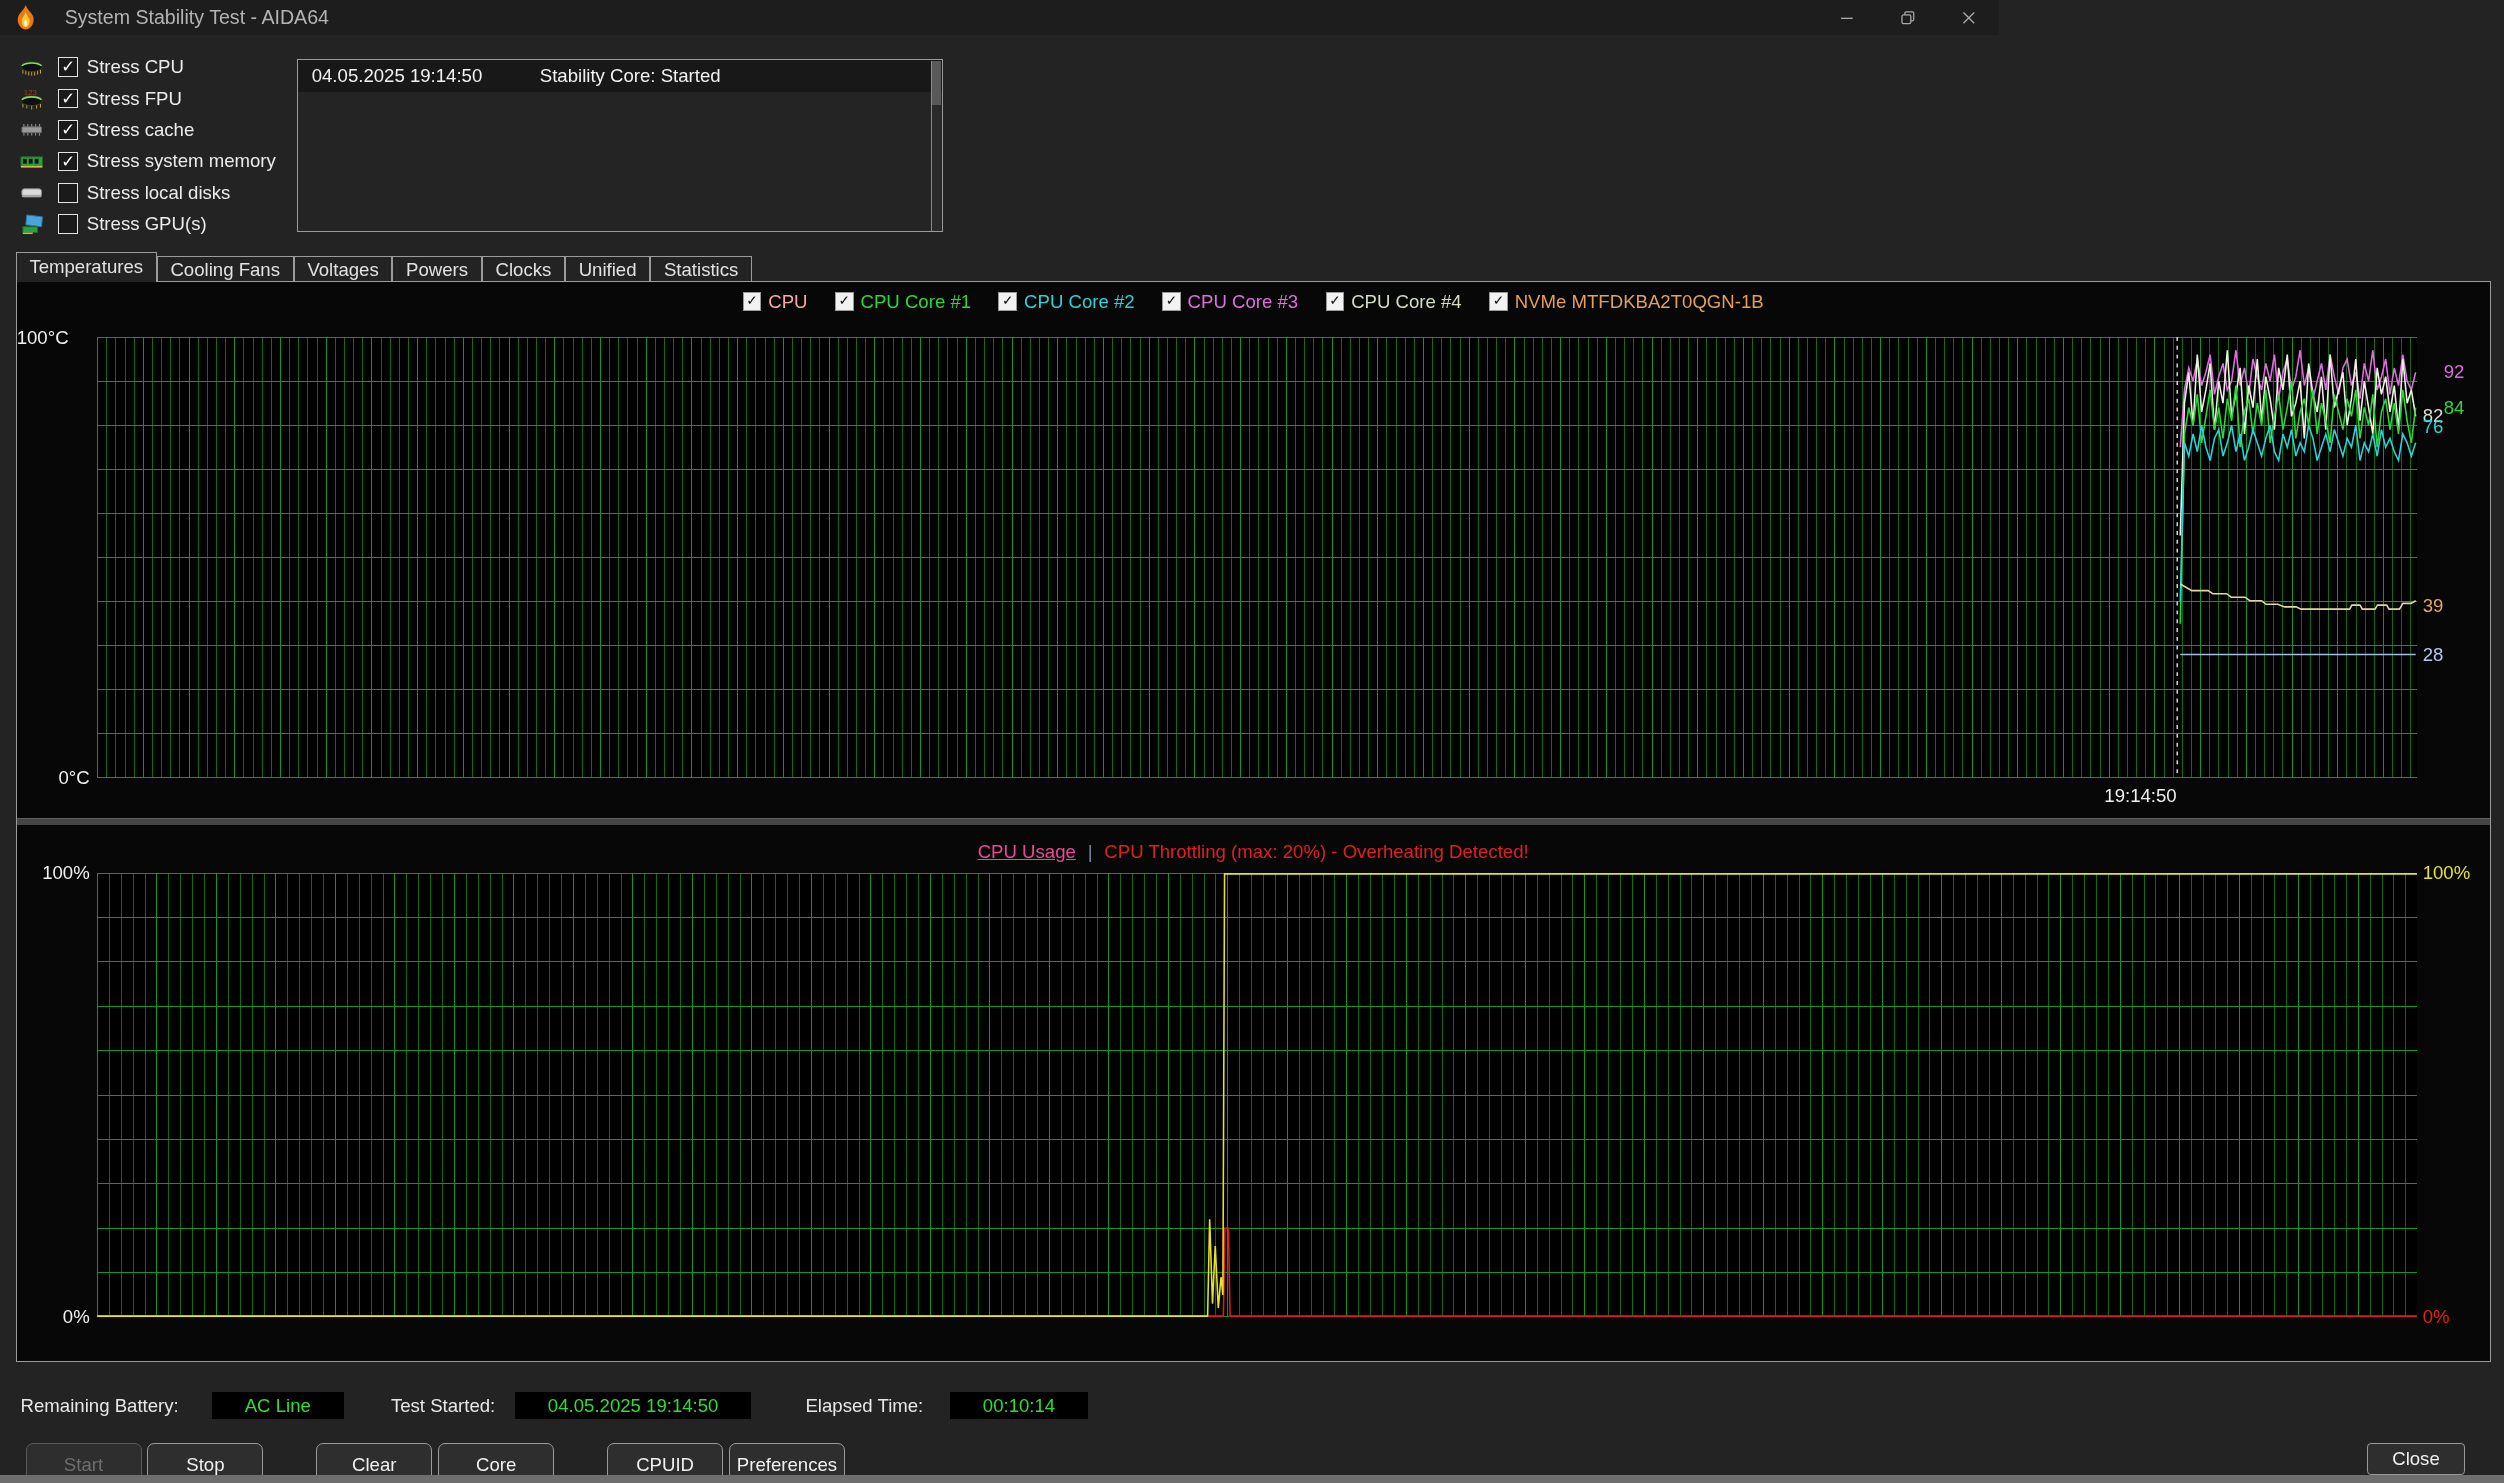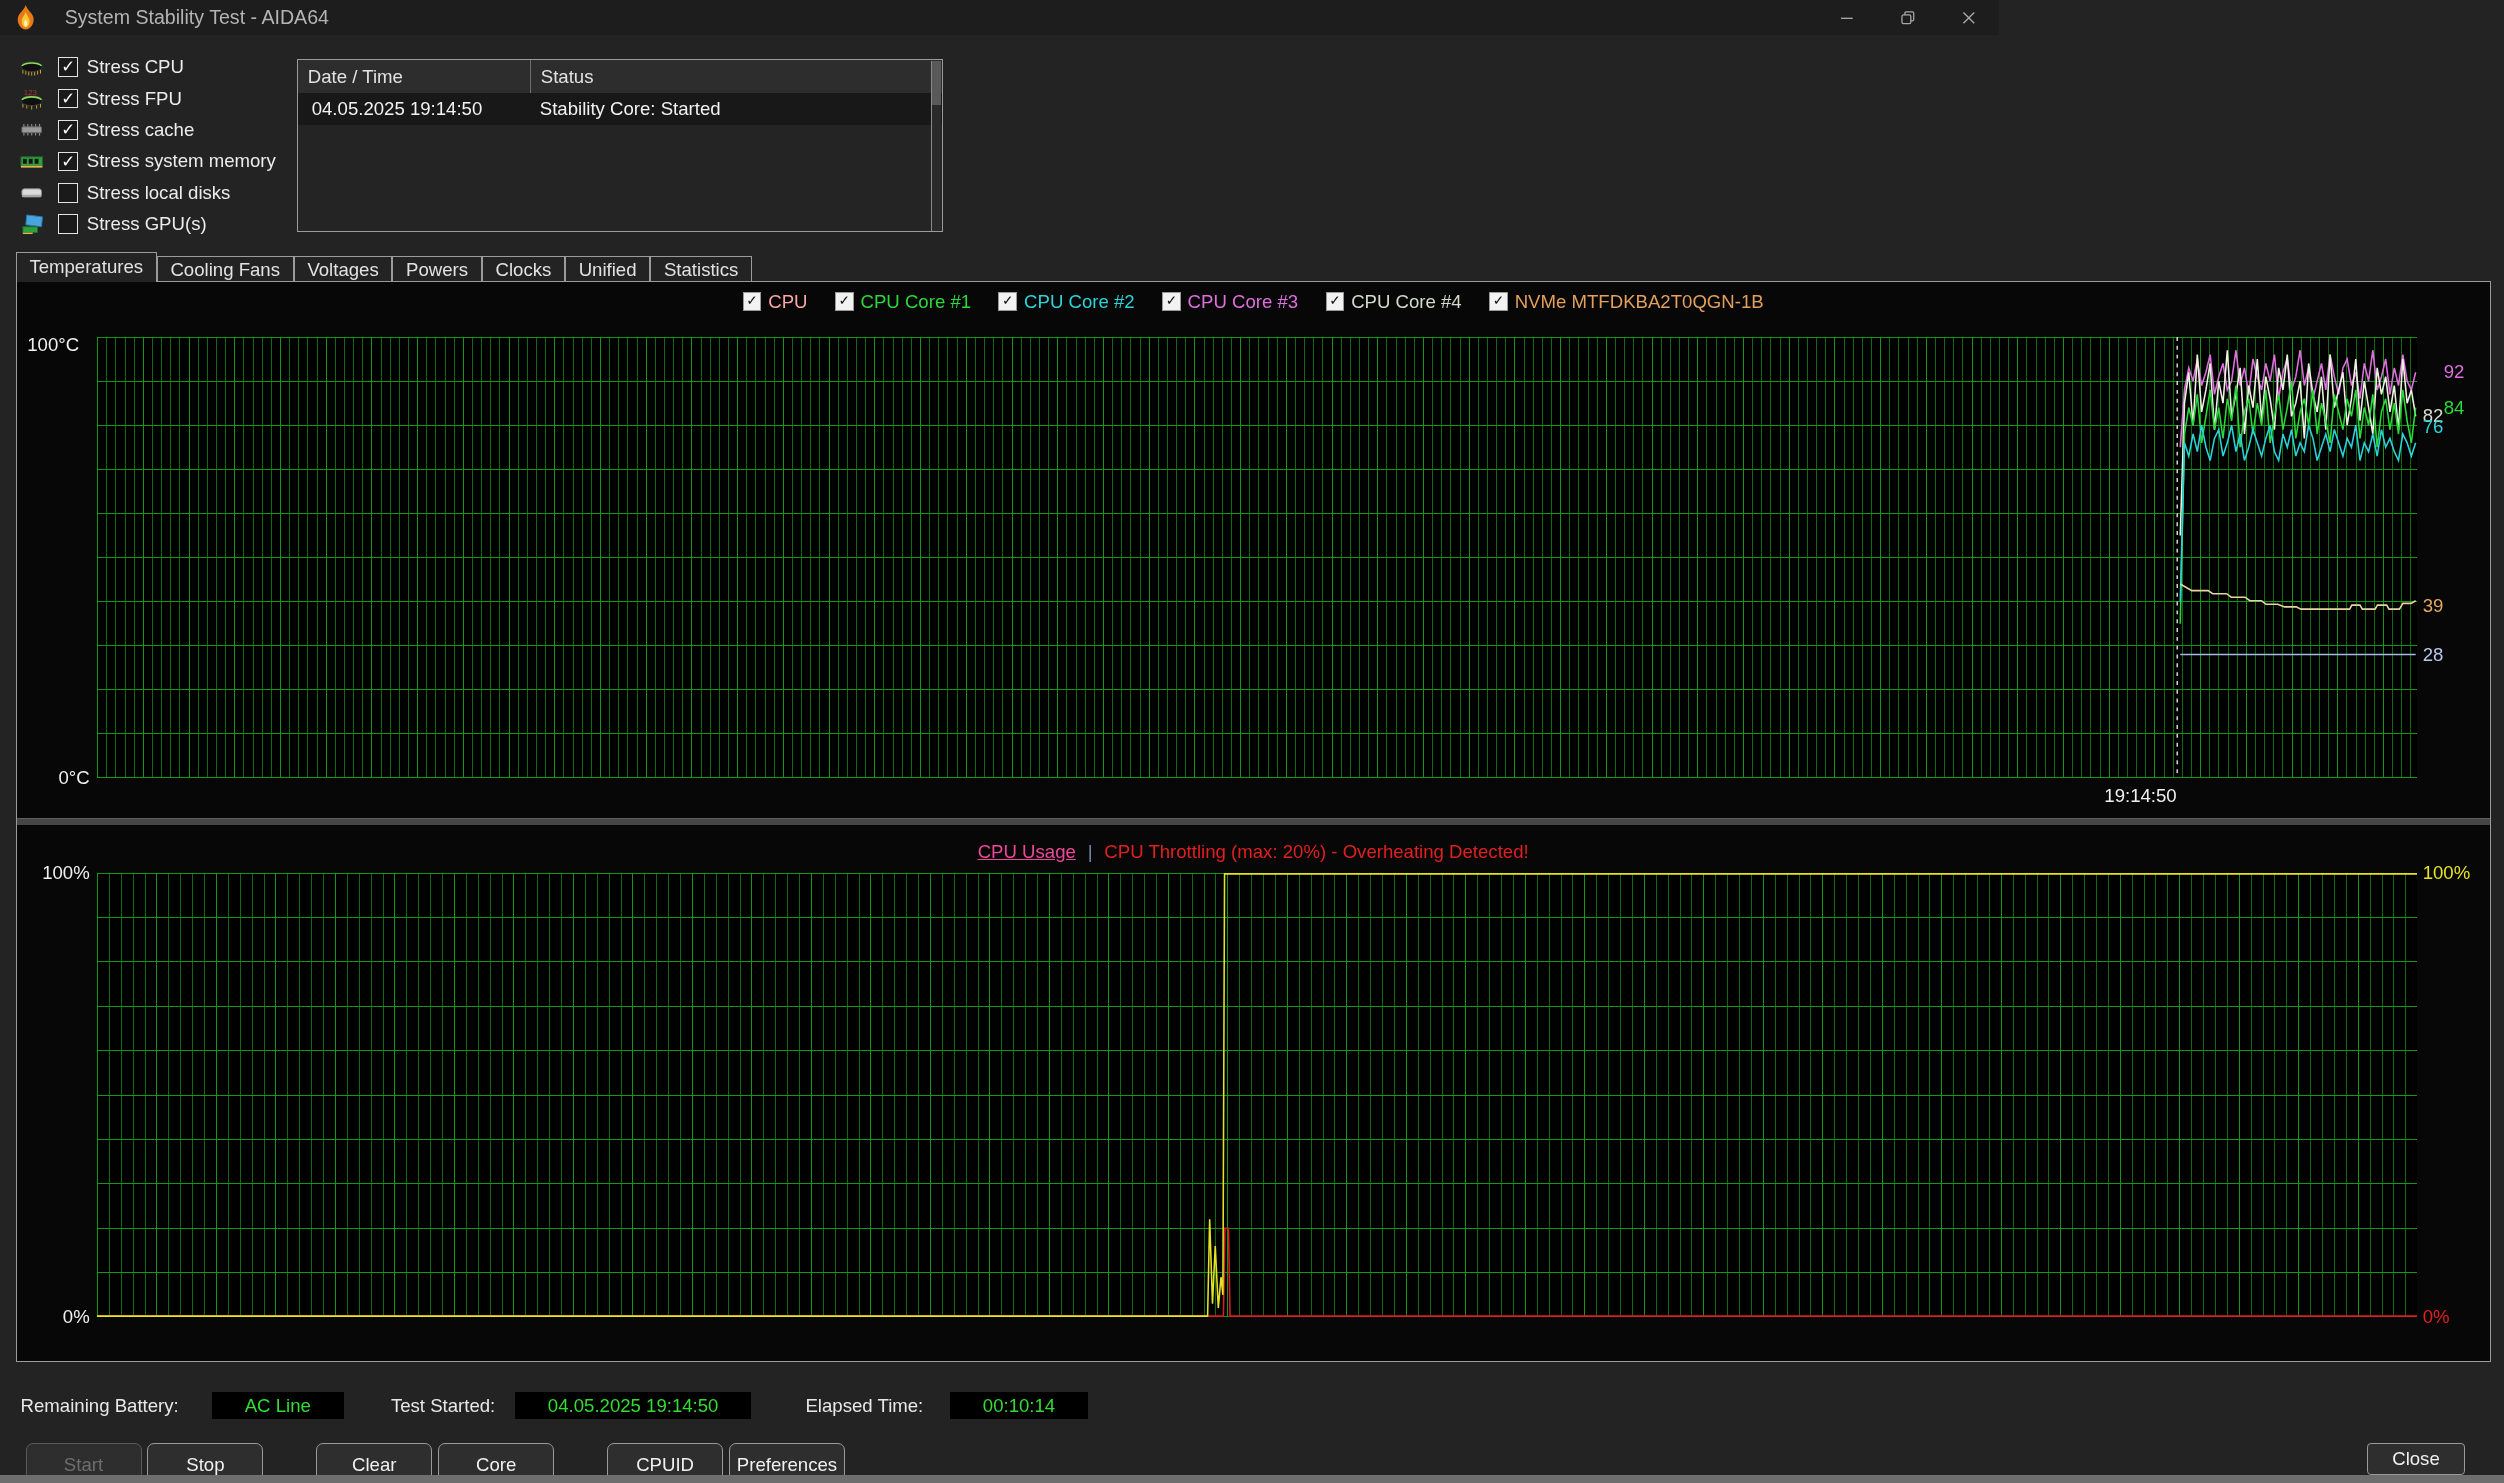--- a/index.html
+++ b/index.html
@@ -180,24 +180,20 @@
             <rect x="5" y="15" width="15" height="6" fill="#2f9e3f" stroke="#1d6b2a"></rect>
             <rect x="5" y="21" width="10" height="1.5" fill="#d8b84a"></rect>
           </svg>
         </span>
         <span class="cbx"></span>
         <span class="stress-label">Stress GPU(s)</span>
       </div>
     </div>
 
   <div class="logbox">
-    <div class="loghead">
-      <span class="c1">Date / Time</span>
-      <span class="c2">Status</span>
-    </div>
     <div id="log-rows">
         <div class="logrow">
           <span class="c1">04.05.2025 19:14:50</span>
           <span class="c2">Stability Core: Started</span>
         </div>
       </div>
     <div class="logscroll">
         <div class="logthumb"></div>
       </div>
   </div>
@@ -233,21 +229,21 @@
         <span class="leg-item">
           <span class="leg-box">✓</span>
           <span style="color: rgb(210, 220, 200);">CPU Core #4</span>
         </span>
         <span class="leg-item">
           <span class="leg-box">✓</span>
           <span style="color: rgb(227, 160, 92);">NVMe MTFDKBA2T0QGN-1B</span>
         </span>
       </div>
 
-    <span class="axis-label" style="left:0;top:45px;width:73px;text-align:center;margin-top:7px;">100°C</span>
+    <span class="axis-label" style="left:0;top:45px;width:73px;text-align:left;">100°C</span>
     <span class="axis-label" style="left:0;top:485px;width:73px;text-align:right;">0°C</span>
 
     <svg class="chart" id="temps-svg" style="left:80px;top:55px;" width="2320" height="441" viewBox="0 0 2367 450">
         <g shape-rendering="crispEdges">
           <line x1="0.5" x2="0.5" y1="0" y2="450" stroke="#129a16"></line>
           <line x1="9.83" x2="9.83" y1="0" y2="450" stroke="#0b6e0e"></line>
           <line x1="19.16" x2="19.16" y1="0" y2="450" stroke="#0b6e0e"></line>
           <line x1="28.490000000000002" x2="28.490000000000002" y1="0" y2="450" stroke="#0b6e0e"></line>
           <line x1="37.82" x2="37.82" y1="0" y2="450" stroke="#0b6e0e"></line>
           <line x1="47.15" x2="47.15" y1="0" y2="450" stroke="#129a16"></line>

